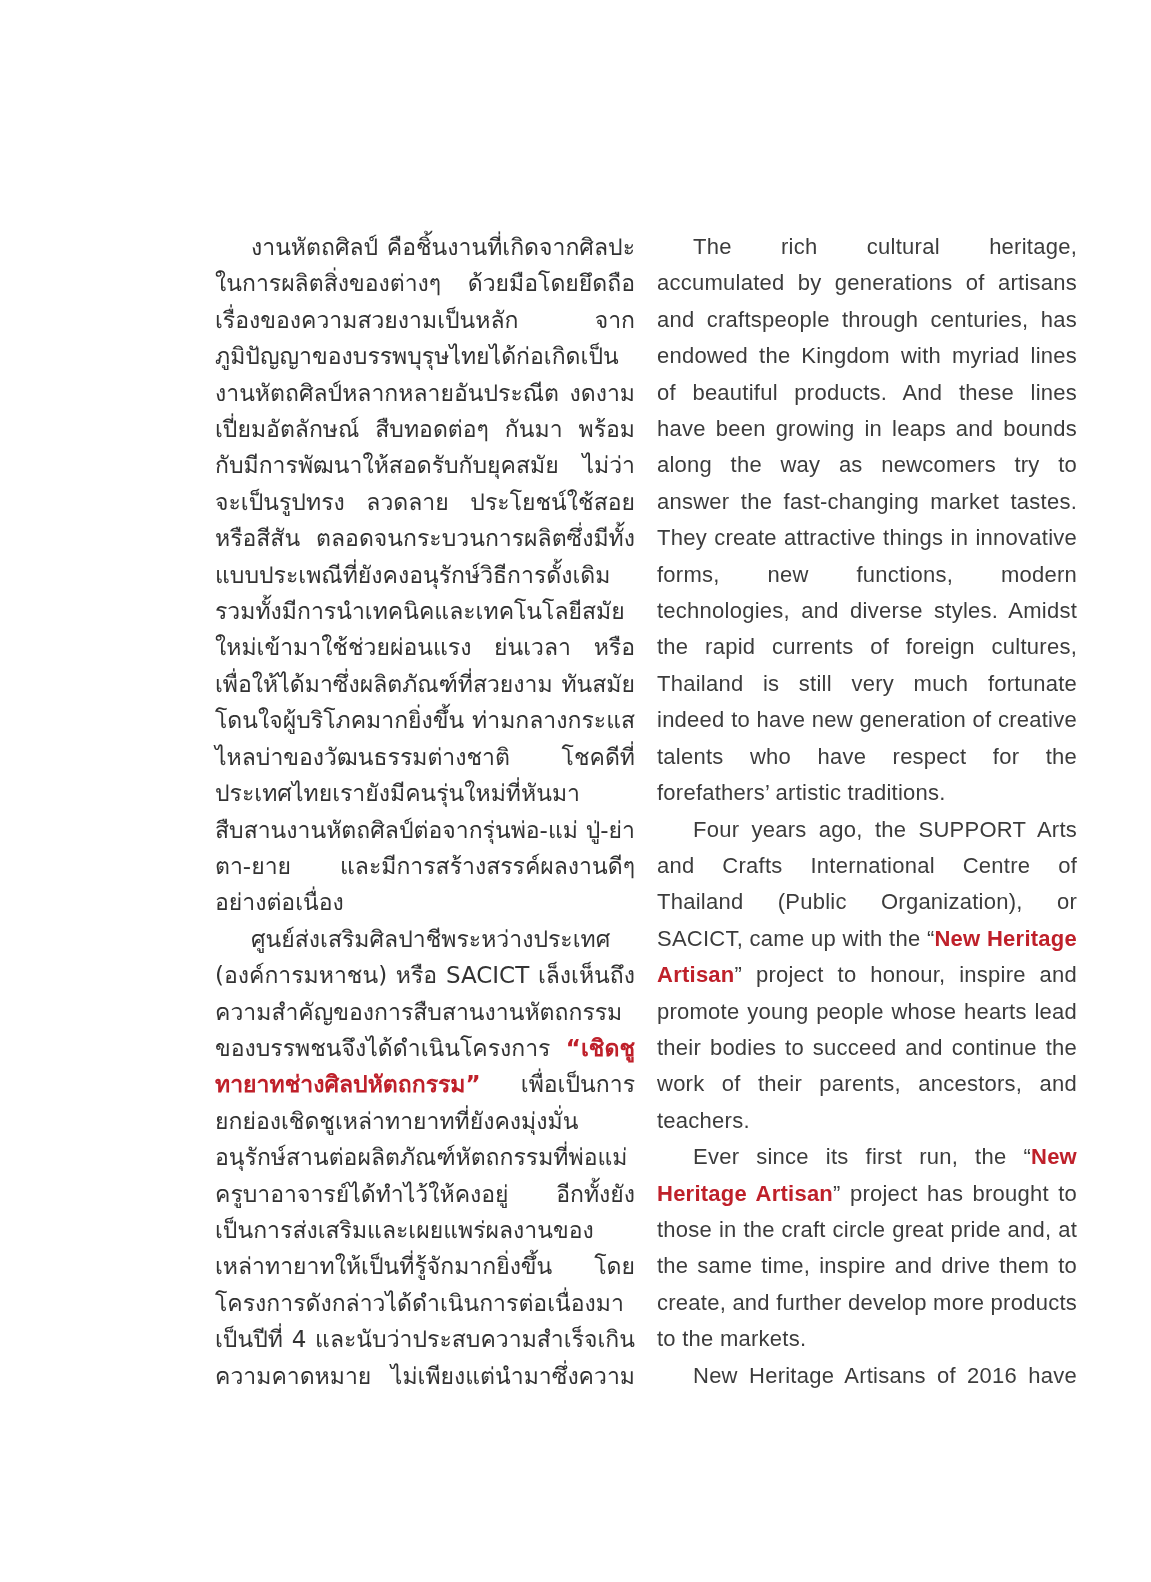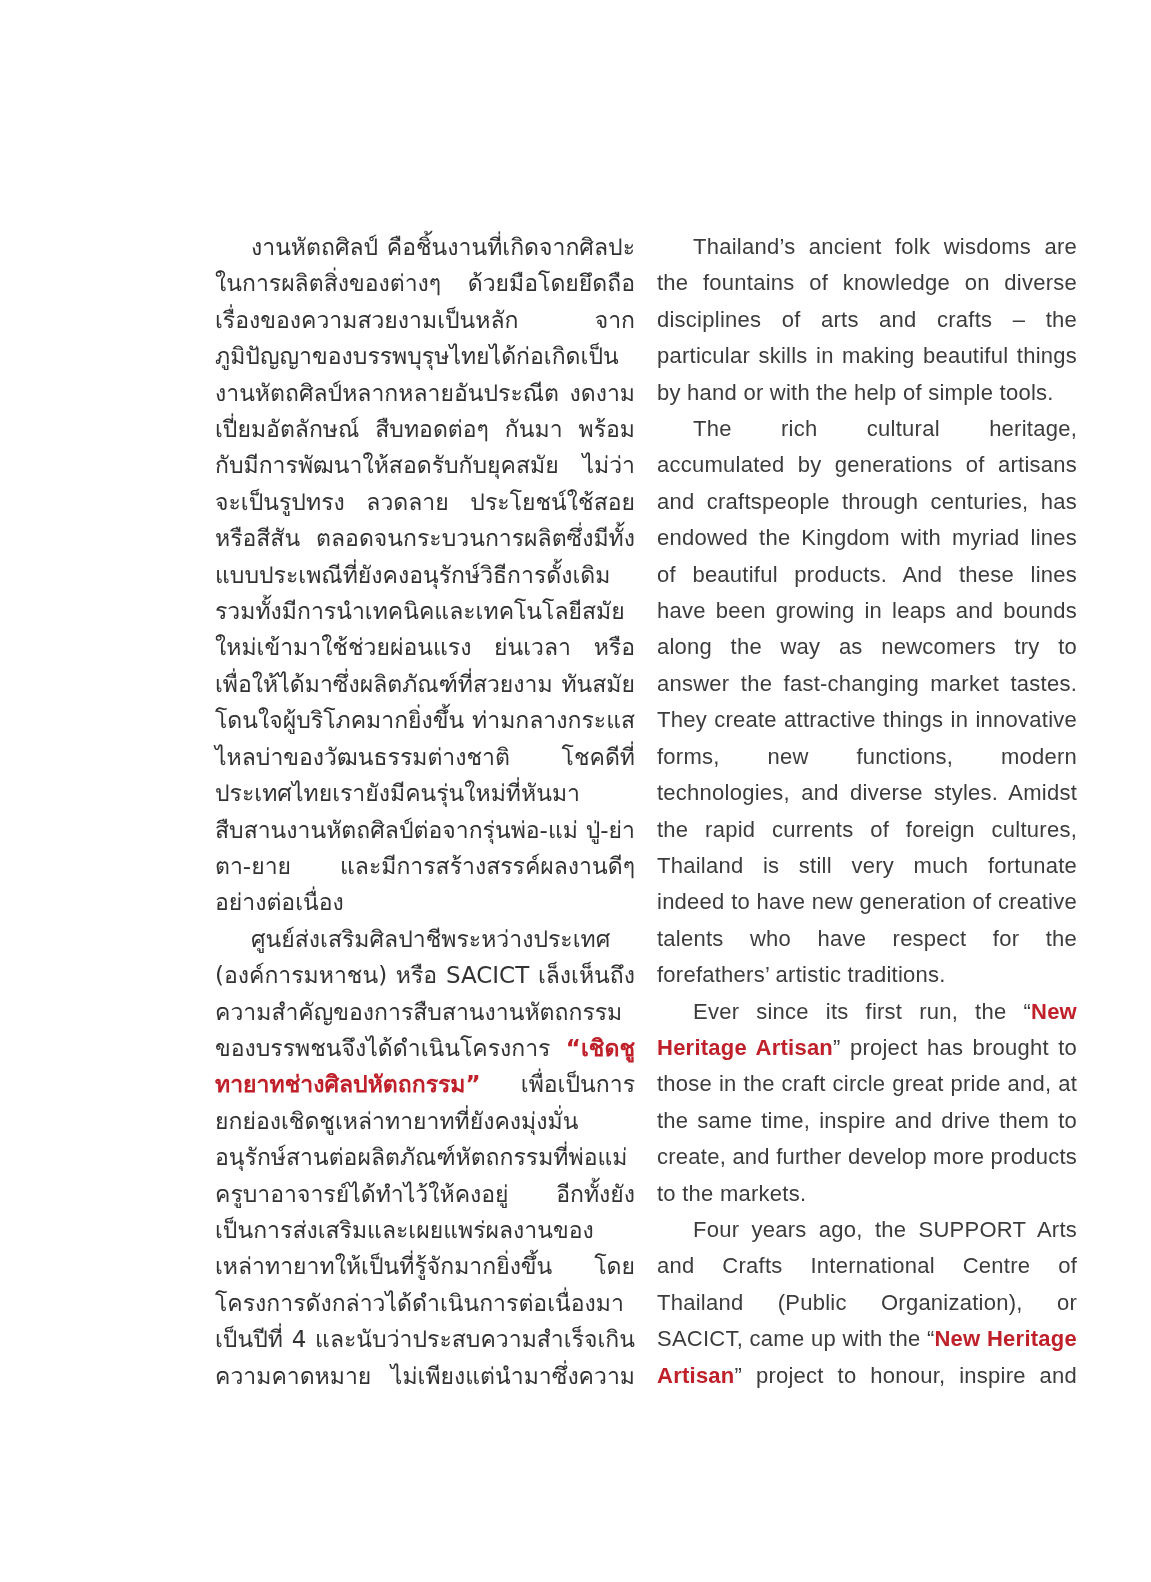--- a/index.html
+++ b/index.html
@@ -89,24 +89,23 @@
 
   <div class="columns">
 
     <div class="col col-thai">
       <p>งานหัตถศิลป์ คือชิ้นงานที่เกิดจากศิลปะในการผลิตสิ่งของต่างๆ ด้วยมือโดยยึดถือเรื่องของความสวยงามเป็นหลัก จากภูมิปัญญาของบรรพบุรุษไทยได้ก่อเกิดเป็นงานหัตถศิลป์หลากหลายอันประณีต งดงาม เปี่ยมอัตลักษณ์ สืบทอดต่อๆ กันมา พร้อมกับมีการพัฒนาให้สอดรับกับยุคสมัย ไม่ว่าจะเป็นรูปทรง ลวดลาย ประโยชน์ใช้สอย หรือสีสัน ตลอดจนกระบวนการผลิตซึ่งมีทั้งแบบประเพณีที่ยังคงอนุรักษ์วิธีการดั้งเดิม รวมทั้งมีการนำเทคนิคและเทคโนโลยีสมัยใหม่เข้ามาใช้ช่วยผ่อนแรง ย่นเวลา หรือเพื่อให้ได้มาซึ่งผลิตภัณฑ์ที่สวยงาม ทันสมัย โดนใจผู้บริโภคมากยิ่งขึ้น ท่ามกลางกระแสไหลบ่าของวัฒนธรรมต่างชาติ โชคดีที่ประเทศไทยเรายังมีคนรุ่นใหม่ที่หันมาสืบสานงานหัตถศิลป์ต่อจากรุ่นพ่อ-แม่ ปู่-ย่า ตา-ยาย และมีการสร้างสรรค์ผลงานดีๆ อย่างต่อเนื่อง</p>
       <p><span>ศูนย์ส่งเสริมศิลปาชีพระหว่างประเทศ (องค์การมหาชน) หรือ SACICT เล็งเห็นถึงความสำคัญของการสืบสานงานหัตถกรรมของบรรพชนจึงได้ดำเนินโครงการ </span><span class="red">“เชิดชูทายาทช่างศิลปหัตถกรรม”</span><span> เพื่อเป็นการยกย่องเชิดชูเหล่าทายาทที่ยังคงมุ่งมั่นอนุรักษ์สานต่อผลิตภัณฑ์หัตถกรรมที่พ่อแม่ครูบาอาจารย์ได้ทำไว้ให้คงอยู่ อีกทั้งยังเป็นการส่งเสริมและเผยแพร่ผลงานของเหล่าทายาทให้เป็นที่รู้จักมากยิ่งขึ้น โดยโครงการดังกล่าวได้ดำเนินการต่อเนื่องมาเป็นปีที่ 4 และนับว่าประสบความสำเร็จเกินความคาดหมาย ไม่เพียงแต่นำมาซึ่งความภาคภูมิใจแก่ทายาทช่างศิลปหัตถกรรมเท่านั้น แต่ยังเป็นแรงผลักดันให้พวกเขาพัฒนาและสร้างสรรค์ผลงานให้โดดเด่นยิ่งขึ้นอีกด้วย</span></p>
       <p><span>สำหรัองกระดาษ </span><span class="red">“เชิดชูทายาทช่างศิลปหัตถกรรม”</span><span> ประจำปี 2559 นี้ มีผู้ผ่านการคัดเลือกจำนวน 13 คน จากงานหัตถกรรมทั้งหมด 8 สาขา คือ สาขาเครื่องทอ สาขาเครื่องจักสาน สาขาเครื่องกระดาษ สาขาเครื่องไม้ สาขาเครื่องดิน สาขาเครื่องปูนปั้น สาขาเครื่องโลหะ และสาขาเครื่องรัก ซึ่งแต่ละคนต่างก็มีผลงานและความเป็นมาที่น่าสนใจ</span></p>
     </div>
 
     <div class="col col-eng">
-      <p>Thailand’s ancient folk wisdoms are the fountains of knowledge on diverse disciplines of arts and crafts – the particular skills in making beautiful things by hand or with the help of simple tools.</p>
       <p>The rich cultural heritage, accumulated by generations of artisans and craftspeople through centuries, has endowed the Kingdom with myriad lines of beautiful products. And these lines have been growing in leaps and bounds along the way as newcomers try to answer the fast-changing market tastes. They create attractive things in innovative forms, new functions, modern technologies, and diverse styles. Amidst the rapid currents of foreign cultures, Thailand is still very much fortunate indeed to have new generation of creative talents who have respect for the forefathers’ artistic traditions.</p>
+      <p><span>Four years ago, the SUPPORT Arts and Crafts International Centre of Thailand (Public Organization), or SACICT, came up with the “</span><span class="red">New Heritage Artisan</span><span>” project to honour, inspire and promote young people whose hearts lead their bodies to succeed and continue the work of their parents, ancestors, and teachers.</span></p>
       <p><span>Ever since its first run, the “</span><span class="red">New Heritage Artisan</span><span>” project has brought to those in the craft circle great pride and, at the same time, inspire and drive them to create, and further develop more products to the markets.</span></p>
-      <p><span>Four years ago, the SUPPORT Arts and Crafts International Centre of Thailand (Public Organization), or SACICT, came up with the “</span><span class="red">New Heritage Artisan</span><span>” project to honour, inspire and promote young people whose hearts lead their bodies to succeed and continue the work of their parents, ancestors, and teachers.</span></p>
       <p>New Heritage Artisans of 2016 have recently been honoured by SACICT in eight categories – paper craft, wickerwork craft, stucco craft, pottery, wood craft, lacquer craft, metal craft, and weaving craft– each with interesting stories and masterpieces. Let’s meet them now.</p>
     </div>
 
   </div>
 
   <div class="caption">
     <div class="caption-thai">ผลงานปูนปั้นสด ศิลปะเชิงช่างขึ้นชื่อของเพชรบุรี ฝีมือ "สมชาย บุญประเสริฐ"</div>
     <div class="caption-eng">Stucco art by the hands of Phetchaburi's top artisan Somchai Boonprasert.</div>
   </div>
 

